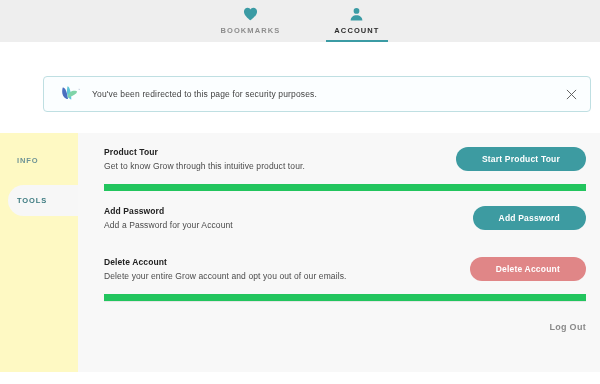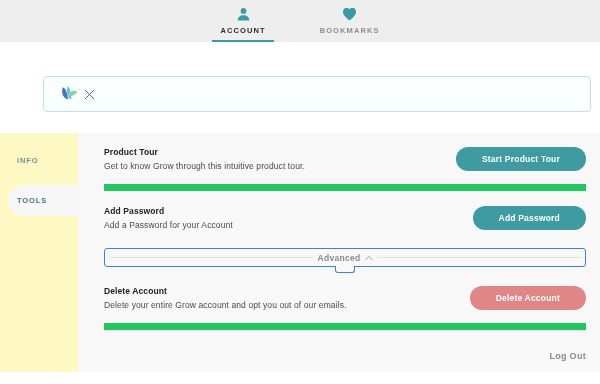--- a/index.html
+++ b/index.html
@@ -287,54 +287,55 @@
     font-weight: bold;
     letter-spacing: 0.3px;
     cursor: pointer;
   }
 </style>
 </head>
 <body>
 
 <div class="header">
 
+  <div class="nav-tab">
+    <span class="nav-icon">
+      <svg width="15" height="14" viewBox="0 0 24 22">
+        <path d="M12 21C12 21 1.5 14 1.5 7.2C1.5 3.4 4.4 1 7.4 1C9.6 1 11.2 2.2 12 3.6C12.8 2.2 14.4 1 16.6 1C19.6 1 22.5 3.4 22.5 7.2C22.5 14 12 21 12 21Z" fill="#3b9ba4"></path>
+      </svg>
+    </span>
+    <span class="nav-label">BOOKMARKS</span>
+  </div>
+
   <div class="nav-tab active">
     <span class="nav-icon">
       <svg width="15" height="15" viewBox="0 0 24 24">
         <circle cx="12" cy="6.2" r="4.6" fill="#3b9ba4"></circle>
         <path d="M2.6 21.5C2.6 16.3 6.8 13 12 13C17.2 13 21.4 16.3 21.4 21.5Z" fill="#3b9ba4"></path>
       </svg>
     </span>
     <span class="nav-label">ACCOUNT</span>
     <span class="nav-underline"></span>
   </div>
 
-  <div class="nav-tab">
-    <span class="nav-icon">
-      <svg width="15" height="14" viewBox="0 0 24 22">
-        <path d="M12 21C12 21 1.5 14 1.5 7.2C1.5 3.4 4.4 1 7.4 1C9.6 1 11.2 2.2 12 3.6C12.8 2.2 14.4 1 16.6 1C19.6 1 22.5 3.4 22.5 7.2C22.5 14 12 21 12 21Z" fill="#3b9ba4"></path>
-      </svg>
-    </span>
-    <span class="nav-label">BOOKMARKS</span>
-  </div>
-
 </div>
 
 <div class="banner-wrap">
   <div class="banner">
 
     <span class="banner-logo">
       <svg width="21" height="19" viewBox="0 0 28 25">
         <path d="M5 3 C5 3 3 9 5.5 14 C7 17 10 18.5 12 18.5 C12 18.5 11 10 8.5 5.5 C7.5 3.8 6 3 5 3 Z" fill="#4a6fbf"></path>
         <path d="M11.5 1.5 C11.5 1.5 9.5 8 11.5 14 C12.7 17.5 15 19 16.5 19 C16.5 19 16.2 9.5 14.3 5 C13.5 3 12.4 1.9 11.5 1.5 Z" fill="#5fc8d8"></path>
         <path d="M24 8 C24 8 19 6 15 9 C12 11.2 11.3 14.8 11.8 16.8 C11.8 16.8 19 14.5 22.3 11.5 C23.6 10.3 24 8.9 24 8 Z" fill="#7fd4a8"></path>
         <path d="M26 5.5 L27.5 5.5 L27.5 6.6" stroke="#b9c4d6" stroke-width="1" fill="none"></path>
       </svg>
     </span>
 
+    <span class="banner-text">You've been redirected to this page for security purposes.</span>
 
     <span class="banner-close">
       <svg width="11" height="11" viewBox="0 0 14 14">
         <path d="M1.5 1.5 L12.5 12.5 M12.5 1.5 L1.5 12.5" stroke="#5a5a5a" stroke-width="1.2" stroke-linecap="round"></path>
       </svg>
     </span>
 
   </div>
 </div>
 
@@ -360,36 +361,20 @@
     </div>
 
     <div class="row no-line">
       <div class="row-text">
         <div class="row-title">Add Password</div>
         <div class="row-sub">Add a Password for your Account</div>
       </div>
       <button class="btn btn-teal">Add Password</button>
     </div>
 
-    <div class="advanced-holder">
-      <div class="advanced">
-        <span class="adv-line"></span>
-        <span class="adv-label">
-          <span>Advanced</span>
-          <span>
-            <svg width="8" height="6" viewBox="0 0 10 7">
-              <path d="M1 5.6 L5 1.4 L9 5.6" stroke="#8b8b8b" stroke-width="1" fill="none" stroke-linecap="round"></path>
-            </svg>
-          </span>
-        </span>
-        <span class="adv-line"></span>
-        <span class="notch"></span>
-        <span class="notch-mask"></span>
-      </div>
-    </div>
 
     <div class="row">
       <div class="row-text">
         <div class="row-title">Delete Account</div>
         <div class="row-sub">Delete your entire Grow account and opt you out of our emails.</div>
       </div>
       <button class="btn btn-red">Delete Account</button>
     </div>
 
     <div class="logout-row">

